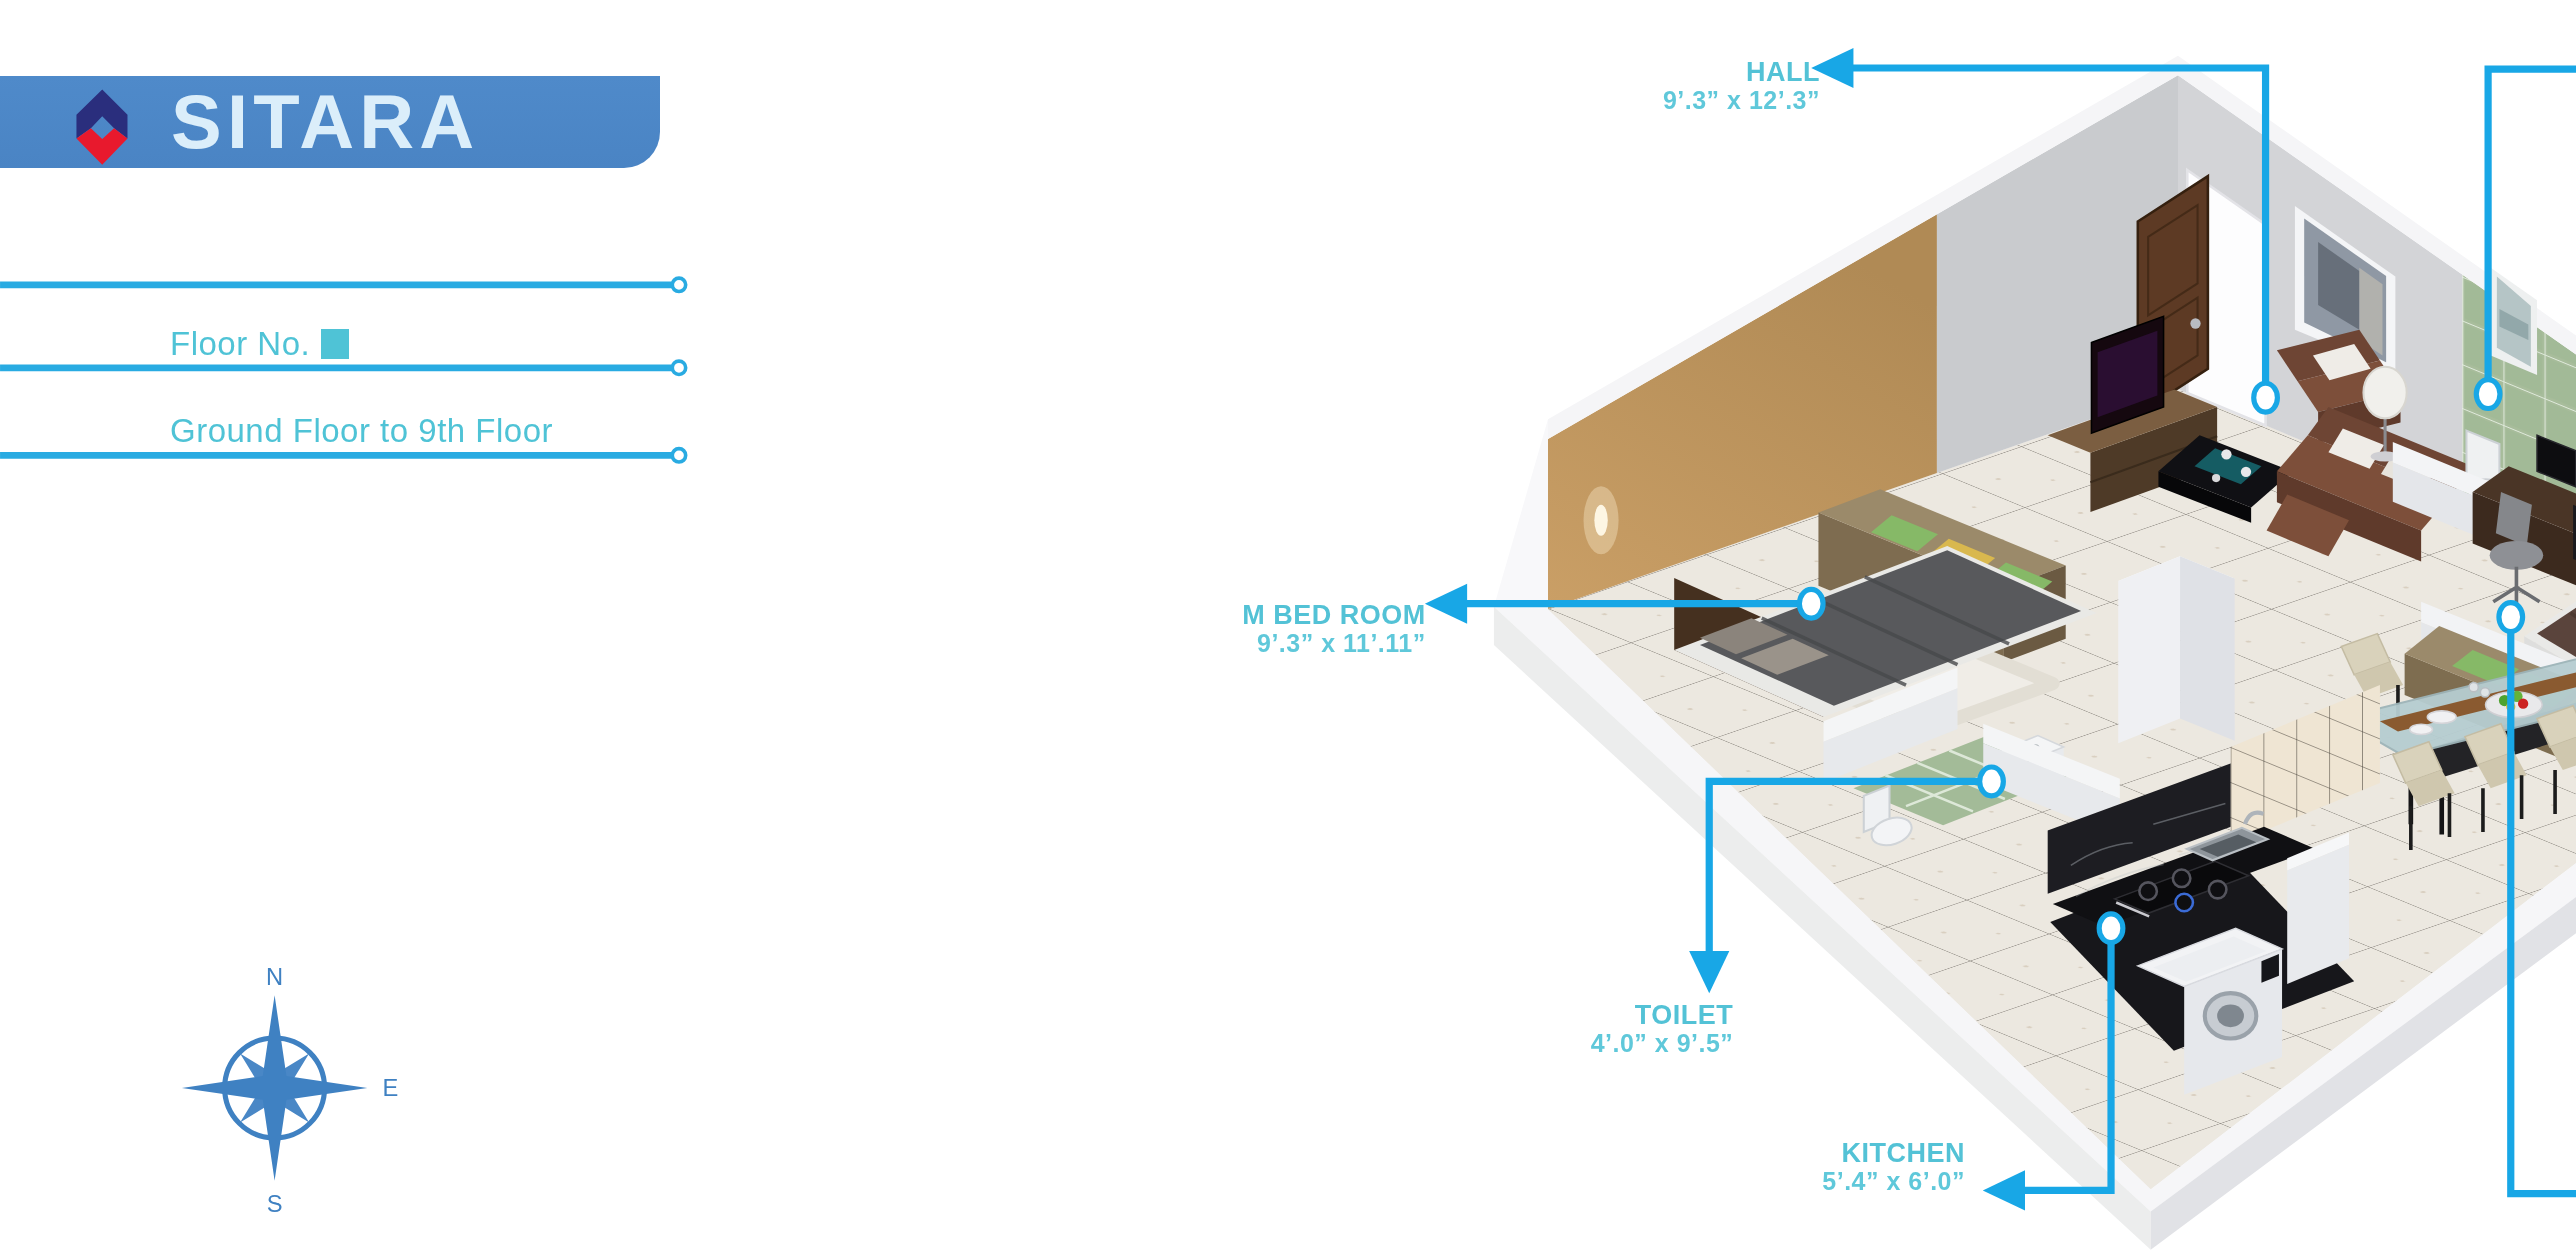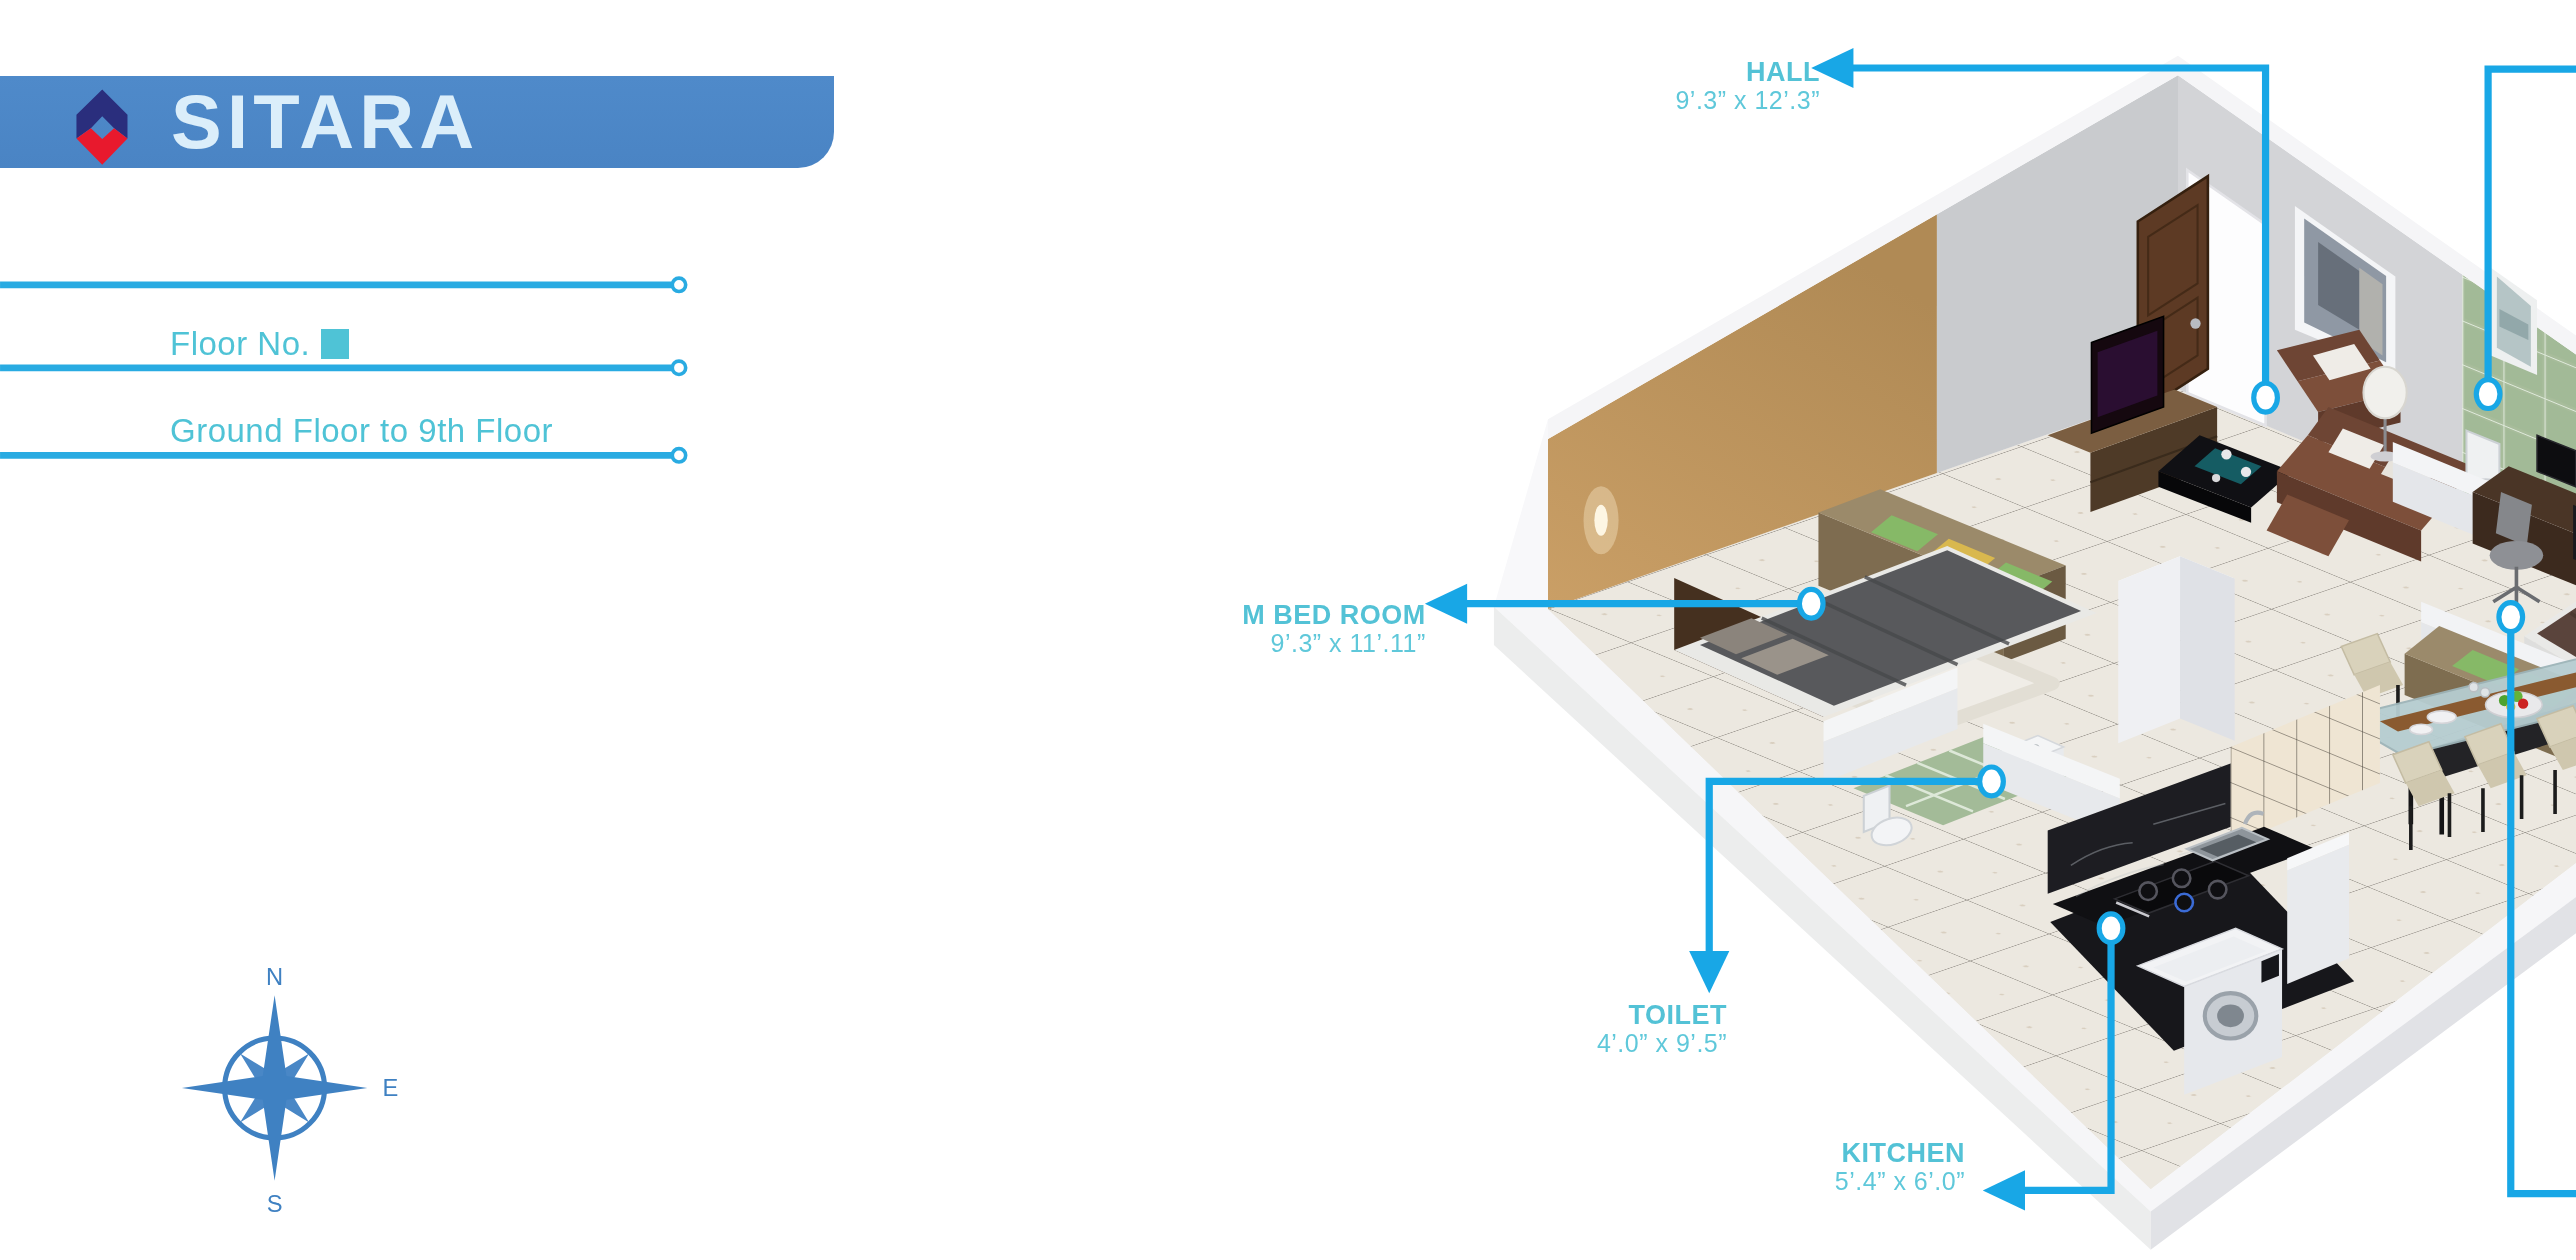--- a/index.html
+++ b/index.html
@@ -3,42 +3,42 @@
 <meta charset="utf-8">
 <style>
   html,body{margin:0;padding:0;background:#ffffff;}
   #canvas{
     position:relative;width:2977px;height:1260px;background:#ffffff;overflow:hidden;
     font-family:"Liberation Sans",sans-serif;
   }
   #scene{position:absolute;left:0;top:0;z-index:1;}
   
   .banner{
-    position:absolute;left:0;top:76px;width:834px;height:92px;z-index:2;
+    position:absolute;left:0;top:76px;width:660px;height:92px;z-index:2;
     background:linear-gradient(180deg,#4f8aca,#4a84c4);
     border-radius:0 0 36px 0;
   }
   .banner-logo{position:absolute;left:61px;top:3.1px;}
   .brand-title{
     position:absolute;left:171px;top:0;height:92px;line-height:92px;
     font-size:76px;font-weight:700;letter-spacing:5.2px;color:#dbeefa;
   }
   
   .info-row{
     position:absolute;left:170px;z-index:2;color:#4fc3d6;
     font-size:33px;font-weight:400;letter-spacing:0.5px;white-space:nowrap;
   }
   .flat-square{
     display:inline-block;width:28px;height:30px;background:#4fc3d6;
     margin-left:10.3px;vertical-align:-4.1px;
   }
   
   .room-label{position:absolute;z-index:3;white-space:nowrap;}
   .room-label .room-name{font-size:27px;font-weight:700;letter-spacing:0.5px;color:#53c2d6;line-height:28px;}
-  .room-label .room-dims{font-size:25px;font-weight:400;letter-spacing:0.5px;color:#5fc8da;line-height:28px;}
+  .room-label .room-dims{font-size:25px;font-weight:700;letter-spacing:0.5px;color:#5fc8da;line-height:28px;}
   .align-right{text-align:right;transform:translateX(-100%);}
   .align-center{text-align:right;transform:translateX(-50%);}
 </style>
 </head>
 <body>
 
 <div id="canvas">
 
 <svg id="scene" width="2977" height="1260" viewBox="0 0 5779 2446">
   <defs>

